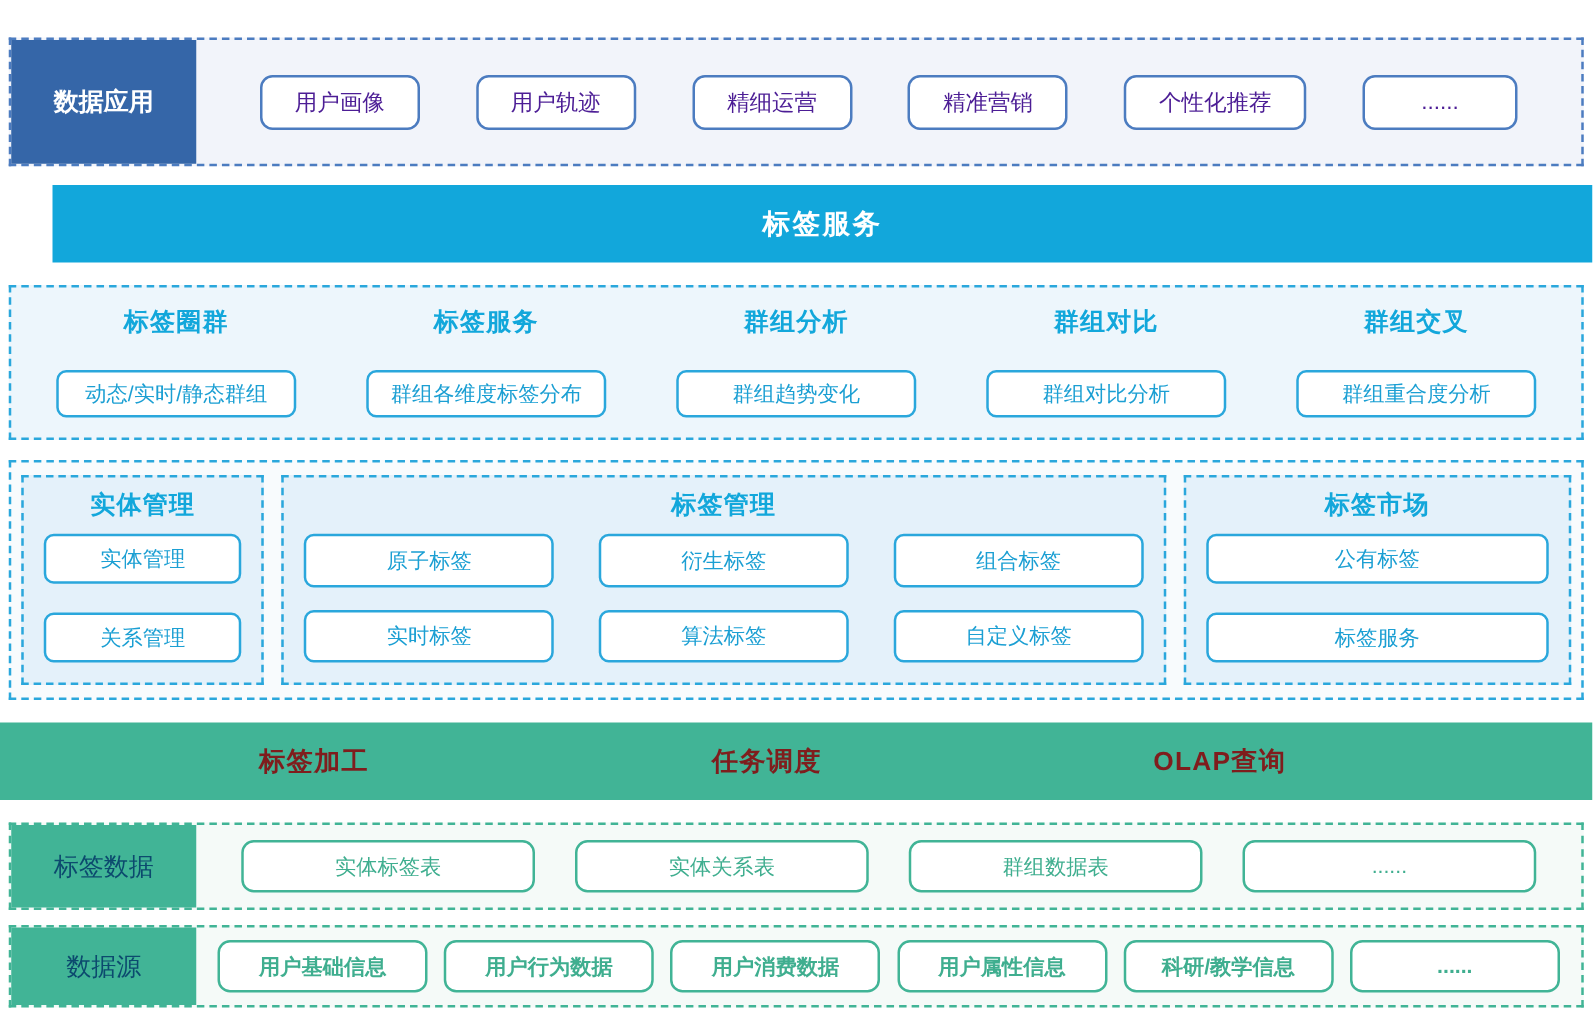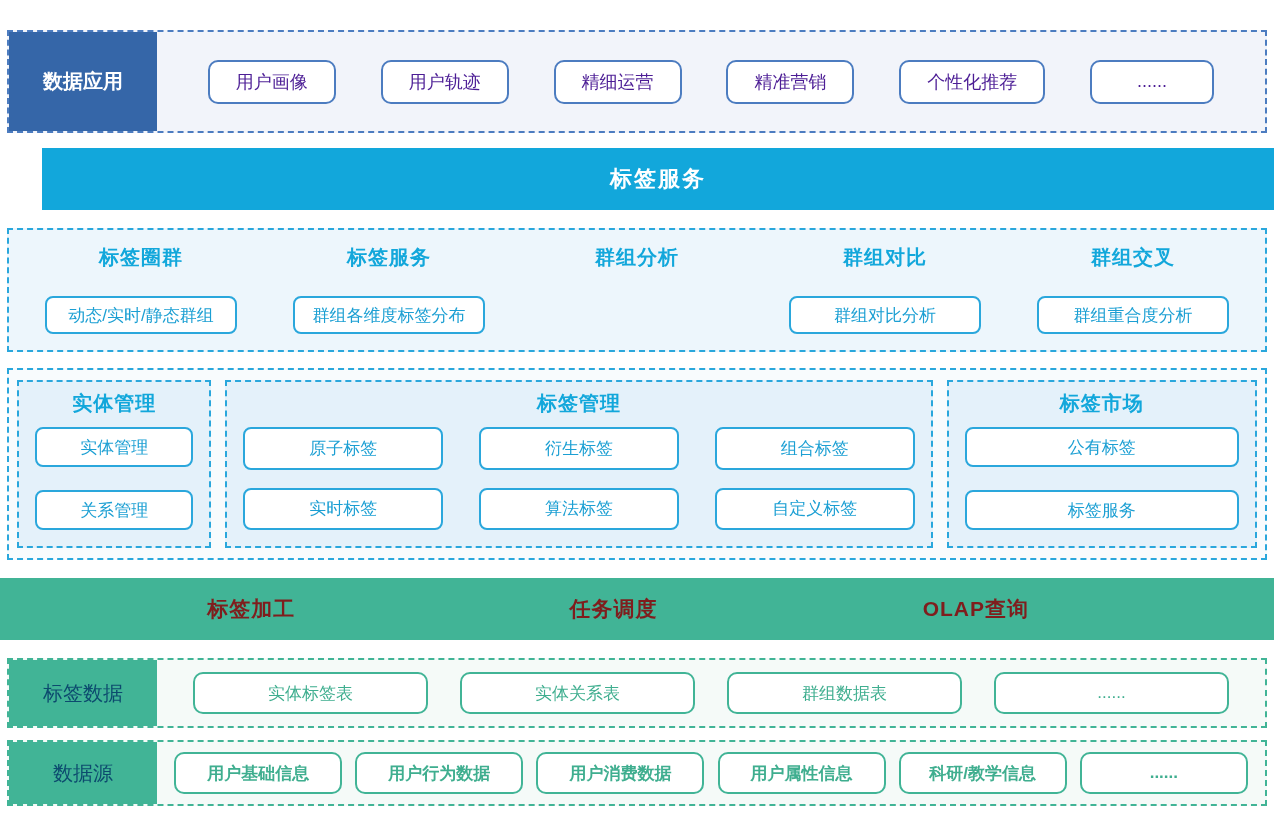--- a/index.html
+++ b/index.html
@@ -220,20 +220,21 @@
     <div class="group-col">
       <div class="group-title">标签圈群</div>
       <div class="group-box">动态/实时/静态群组</div>
     </div>
     <div class="group-col">
       <div class="group-title">标签服务</div>
       <div class="group-box">群组各维度标签分布</div>
     </div>
     <div class="group-col">
       <div class="group-title">群组分析</div>
+      <div class="group-box">群组趋势变化</div>
     </div>
     <div class="group-col">
       <div class="group-title">群组对比</div>
       <div class="group-box">群组对比分析</div>
     </div>
     <div class="group-col">
       <div class="group-title">群组交叉</div>
       <div class="group-box">群组重合度分析</div>
     </div>
   </div>

